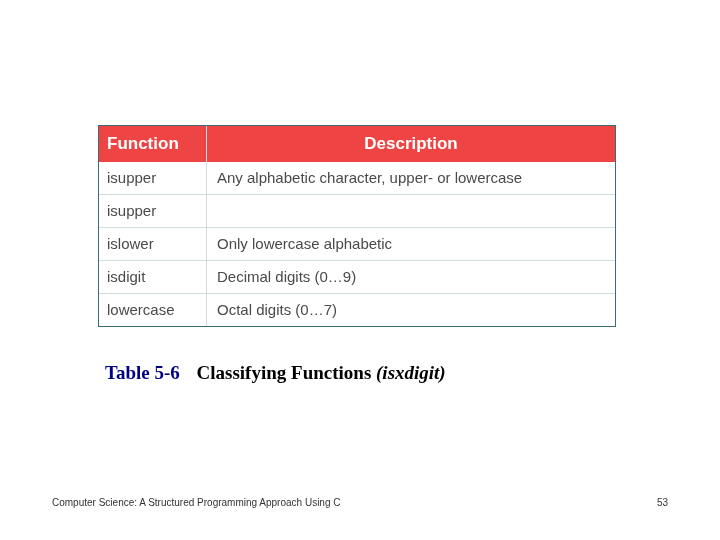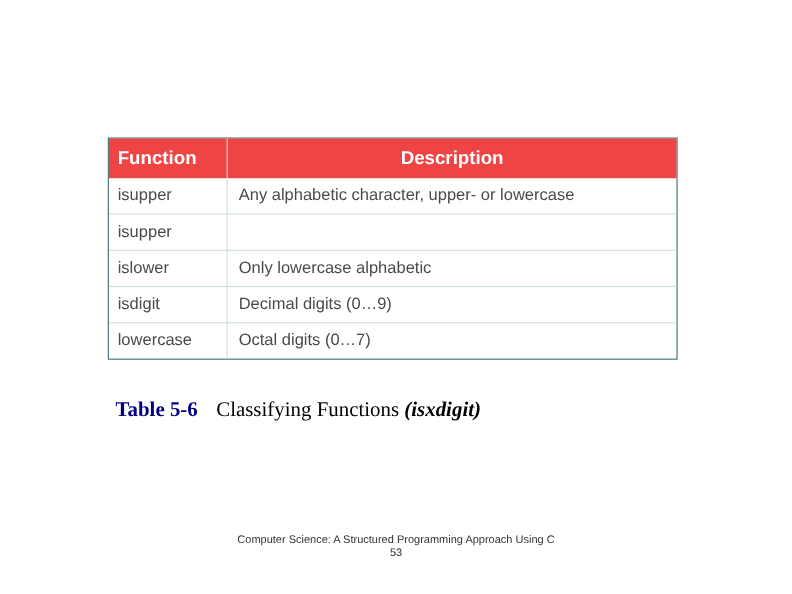--- a/index.html
+++ b/index.html
@@ -62,39 +62,38 @@
     top: 362px;
     font-family: 'Times New Roman', serif;
     font-size: 19px;
     color: #000;
   }
   .caption .caption-label {
     font-weight: bold;
     color: #000080;
   }
   .caption .caption-title {
-    font-weight: normal;
+    font-weight: bold;
     margin-left: 12px;
   }
   .caption .caption-tail {
     font-weight: bold;
     font-style: italic;
   }
   .footer {
     position: absolute;
     left: 52px;
     bottom: 32px;
     right: 52px;
     display: flex;
     justify-content: space-between;
-    align-items: center;
+    align-items: flex-end;
     font-family: Arial, sans-serif;
     font-size: 10px;
     color: #333;
-    flex-direction: column;
   }
 </style>
 </head>
 <body>
 
 <div class="table-wrap">
   <div class="thead">
     <div class="th-func">Function</div>
     <div class="th-desc">Description</div>
   </div>

